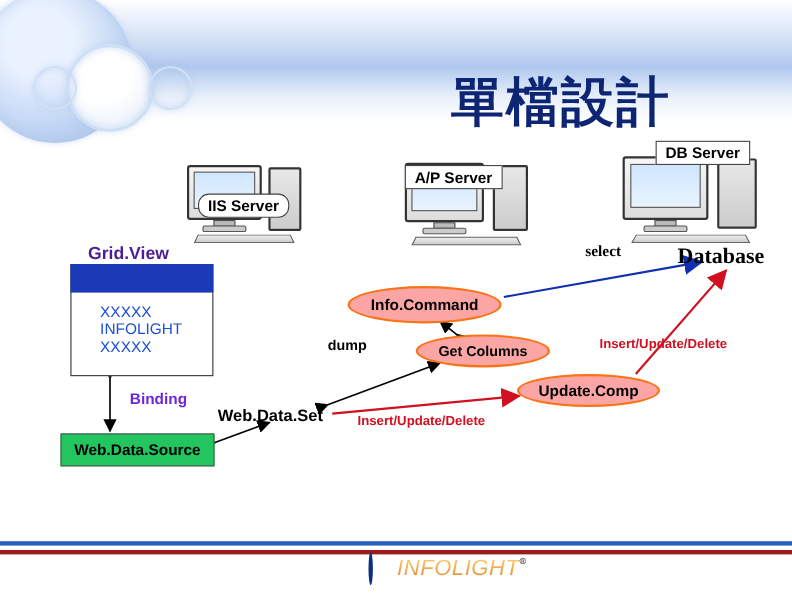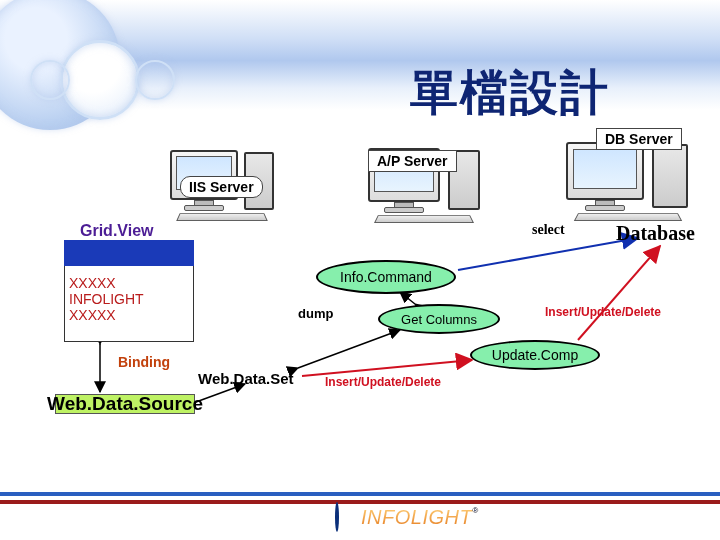--- a/index.html
+++ b/index.html
@@ -22,32 +22,32 @@
   .ring1 { left: -20px; top: -10px; width: 140px; height: 140px; background: radial-gradient(circle at 40% 35%, #eaf2ff 25%, #b8cff0 70%, #9cb9e6 100%); }
   .ring2 { left: 60px; top: 40px; width: 80px; height: 80px; border: 3px solid #cfe0f6; background: radial-gradient(circle at 40% 30%, #fff 40%, #e1ecfb 100%); }
   .ring3 { left: 30px; top: 60px; width: 40px; height: 40px; border: 2px solid #cfe0f6; }
   .ring4 { left: 135px; top: 60px; width: 40px; height: 40px; border: 2px solid #cfe0f6; }
   .gridview-label { position: absolute; left: 80px; top: 222px; font-size: 16px; font-weight: bold; color: #4c1d95; z-index: 5; }
   .gridview-box {
     position: absolute; left: 64px; top: 240px; width: 130px; height: 102px;
     border: 1px solid #333; background: #fff; z-index: 4;
   }
   .gridview-header { position: absolute; left: -1px; top: -1px; width: 130px; height: 26px; background: #1a3ab8; }
-  .gridview-row { position: absolute; left: 4px; font-size: 14px; color: #b91c1c; }
+  .gridview-row { position: absolute; left: 26px; font-size: 14px; color: #1d4ed8; }
   .gv-r1 { top: 34px; } .gv-r2 { top: 50px; } .gv-r3 { top: 66px; }
-  .binding-label { position: absolute; left: 118px; top: 354px; font-size: 14px; font-weight: bold; color: #c2410c; z-index: 5; text-align: center; }
+  .binding-label { position: absolute; left: 118px; top: 354px; font-size: 14px; font-weight: bold; color: #6d28d9; z-index: 5; text-align: center; }
   .wds-box {
-    position: absolute; left: 55px; top: 394px; width: 140px; height: 20px;
+    position: absolute; left: 55px; top: 394px; width: 140px; height: 30px;
     border: 1px solid #555; display: flex; align-items: center; justify-content: center;
-    font-size: 19px; font-weight: bold; z-index: 5; background: #bef264;
+    font-size: 14px; font-weight: bold; z-index: 5; background: #22c55e;
   }
   .webdataset-label { position: absolute; left: 198px; top: 370px; font-size: 15px; font-weight: bold; z-index: 5; }
   .pink-oval {
-    position: absolute; border: 2px solid #000000; background: #86efac; border-radius: 50%;
-    display: flex; align-items: center; justify-content: center; font-size: 14px; font-weight: normal; z-index: 5;
+    position: absolute; border: 2px solid #f97316; background: #fca5a5; border-radius: 50%;
+    display: flex; align-items: center; justify-content: center; font-size: 14px; font-weight: bold; z-index: 5;
   }
   .infocommand { left: 316px; top: 260px; width: 140px; height: 34px; }
   .getcolumns { left: 378px; top: 304px; width: 122px; height: 30px; font-size: 13px; }
   .updatecomp { left: 470px; top: 340px; width: 130px; height: 30px; }
   .dump-label { position: absolute; left: 298px; top: 306px; font-size: 13px; font-weight: bold; z-index: 5; }
   .static-label { position: absolute; font-size: 14px; font-weight: bold; z-index: 5; }
   .select-label { left: 532px; top: 222px; font-family: Liberation Serif, serif; }
   .iud-label1 { left: 545px; top: 305px; color: #d01020; font-size: 12px; }
   .iud-label2 { left: 325px; top: 375px; color: #d01020; font-size: 12px; }
   .db-label { left: 616px; top: 222px; font-family: "Times New Roman", serif; font-size: 20px; font-weight: bold; }

